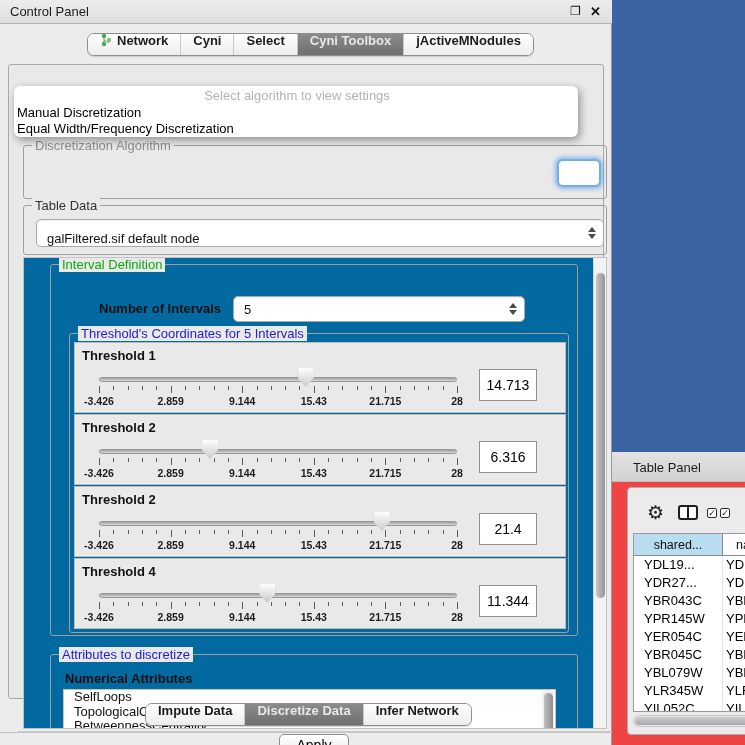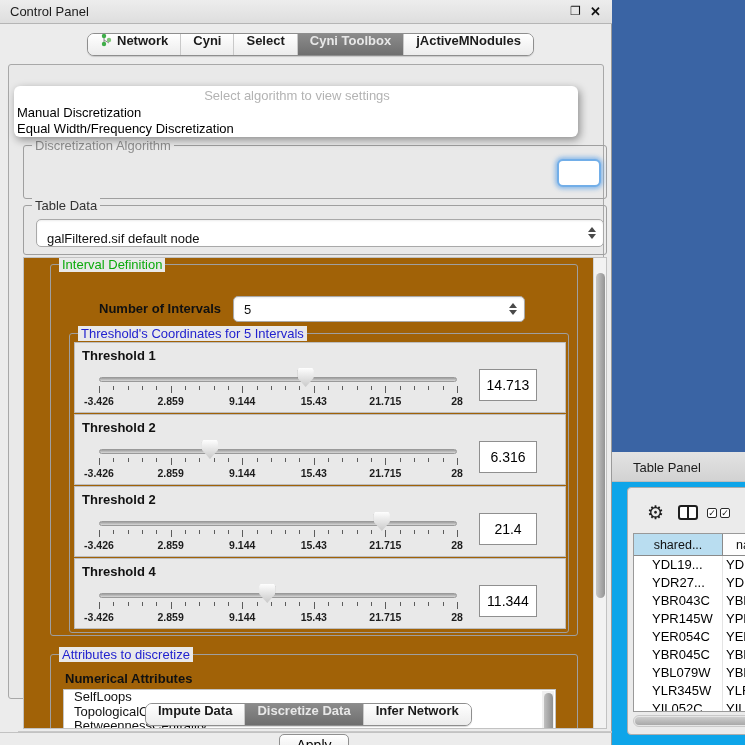--- a/index.html
+++ b/index.html
@@ -51,21 +51,21 @@
     box-shadow:2px 3px 9px rgba(0,0,0,.4);padding:2px 0 0 2px;}
   #popup-placeholder{text-align:center;color:#b3b3b3;font-size:13px;height:17px;}
   .popup-opt{font-size:13px;color:#000;height:16px;line-height:16px;padding-left:1px;cursor:default;}
   .popup-opt.hl{font-weight:normal;}
 
   
   #tabledata-group{left:14px;top:140px;width:584px;height:50px;}
   #tabledata-combo{left:12px;top:13px;width:568px;height:28px;position:absolute;align-items:flex-end;}
 
   
-  #viewport{left:14px;top:192px;width:584px;height:472px;border:1px solid #c2c2c2;overflow:hidden;background:#a16207;}
+  #viewport{left:14px;top:192px;width:584px;height:472px;border:1px solid #c2c2c2;overflow:hidden;background:#0369a1;}
   #vscroll{left:569px;top:0;width:14px;height:472px;background:#f2f2f2;border-left:1px solid #d4d4d4;}
   #vscroll .thumb{position:absolute;left:2px;width:9px;border-radius:5px;background:linear-gradient(90deg,#c6c6c6,#949494);}
   #interval-fs{left:26px;top:6px;width:528px;height:372px;}
   #noi-label{left:48px;top:36px;font-size:13px;font-weight:bold;color:#111;}
   #noi-combo{left:182px;top:31px;width:292px;height:26px;position:absolute;}
   #thresh-fs{left:18px;top:68px;width:500px;height:300px;position:absolute;}
   #thresh-stack{position:absolute;left:4px;top:8px;width:492px;}
   .thr-panel{position:relative;width:492px;height:71px;border:1px solid #bdbdbd;background:#e9e9e9;margin-bottom:1px;}
   .thr-label{position:absolute;left:7px;top:5px;font-size:13px;font-weight:bold;color:#111;}
   .thr-track{position:absolute;left:24px;top:34px;width:358px;height:5px;border-radius:3px;
@@ -93,42 +93,42 @@
 
   #apply-row-line{left:9px;top:666px;width:594px;height:1px;background:#c8c8c8;}
   .push-btn{background:linear-gradient(#ffffff,#e8e8e8);border:1px solid #8f8f8f;border-radius:5px;
     font-size:14px;color:#000;text-align:center;cursor:pointer;}
   #apply-btn{left:270px;top:669px;width:70px;height:23px;line-height:21px;}
   #cp-bottom-line{left:0;top:732px;width:612px;height:1px;background:#c2c2c2;}
 
   
   #desktop{left:612px;top:0;width:133px;height:452px;background:#3a64a4;}
 
-  #table-panel-region{left:612px;top:452px;width:133px;height:293px;background:#0ea5e9;}
+  #table-panel-region{left:612px;top:452px;width:133px;height:293px;background:#ef4444;}
   #tp-titlebar{position:absolute;left:0;top:0;width:133px;height:30px;background:linear-gradient(#e3e3e3,#d2d2d2);
     border-bottom:1px solid #bdbdbd;}
   #tp-title{position:absolute;left:21px;top:8px;font-size:13px;color:#1c1c1c;}
   #tp-panel{position:absolute;left:15px;top:35px;width:130px;height:248px;background:#ebebeb;
     border:1px solid #adadad;border-radius:4px;}
   #tp-gear{position:absolute;left:19px;top:15px;font-size:19px;color:#1e1e1e;line-height:19px;cursor:pointer;}
   #tp-colicon{position:absolute;left:50px;top:17px;width:20px;height:15px;border:2px solid #1e1e1e;border-radius:3px;
     background:#fff;cursor:pointer;}
   #tp-colicon::after{content:"";position:absolute;left:7px;top:0;width:2px;height:11px;background:#1e1e1e;}
   .mini-check{position:absolute;top:20px;width:10px;height:10px;border:1.5px solid #2a2a2a;border-radius:2px;
     font-size:9px;line-height:9px;text-align:center;color:#222;background:#fff;cursor:pointer;}
   #chk1{left:79px;} #chk2{left:92px;}
 
   #tp-table{position:absolute;left:5px;top:45px;width:125px;height:179px;background:#fff;border:1px solid #999;overflow:hidden;}
   #tp-header{position:absolute;left:0;top:0;width:200px;height:22px;border-bottom:1px solid #8a8a8a;display:flex;}
   .th1{width:89px;background:#b9ddf0;border-right:1px solid #8a8a8a;font-size:12.5px;color:#111;
     display:flex;align-items:center;justify-content:center;cursor:default;}
   .th2{width:110px;font-size:12.5px;color:#111;display:flex;align-items:center;padding-left:13px;background:#fdfdfd;cursor:default;}
   #tp-rows{position:absolute;left:0;top:22px;width:200px;}
   .trow{display:flex;height:18px;cursor:default;}
-  .td1{width:89px;padding-left:18px;font-size:13px;color:#000;line-height:18px;border-right:1px solid #e4e4e4;}
+  .td1{width:89px;padding-left:10px;font-size:13px;color:#000;line-height:18px;border-right:1px solid #e4e4e4;}
   .td2{width:110px;padding-left:3px;font-size:13px;color:#000;line-height:18px;}
   #tp-hscroll{position:absolute;left:5px;top:227px;width:125px;height:12px;background:#e6e6e6;border:1px solid #c9c9c9;border-radius:6px;}
   #tp-hscroll .thumb{position:absolute;left:1px;top:1px;width:118px;height:8px;border-radius:4px;
     background:linear-gradient(#cdcdcd,#a8a8a8);}
 </style>
 </head>
 <body>
 
 <div id="screen">
 

